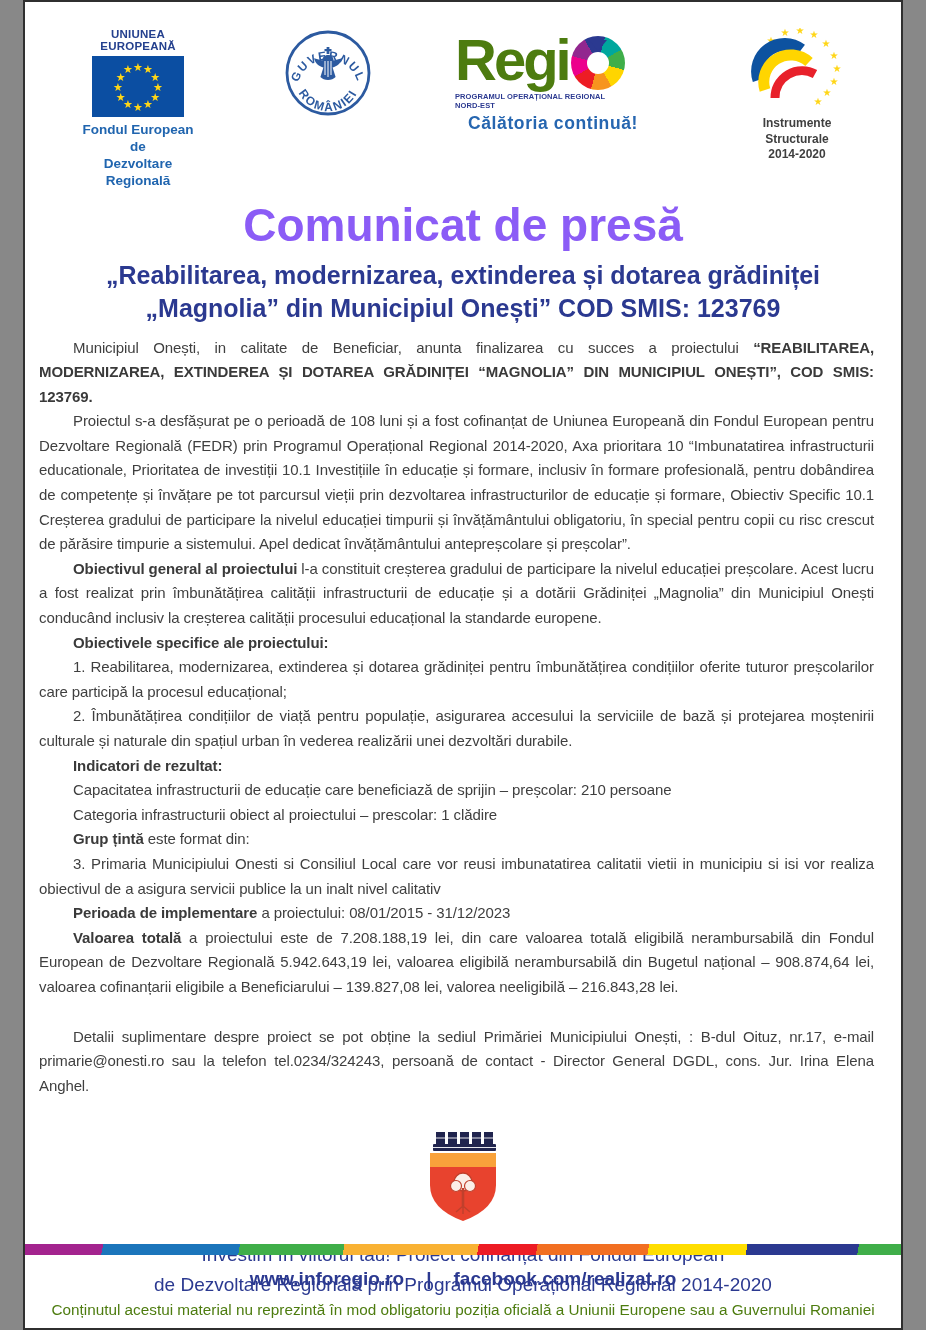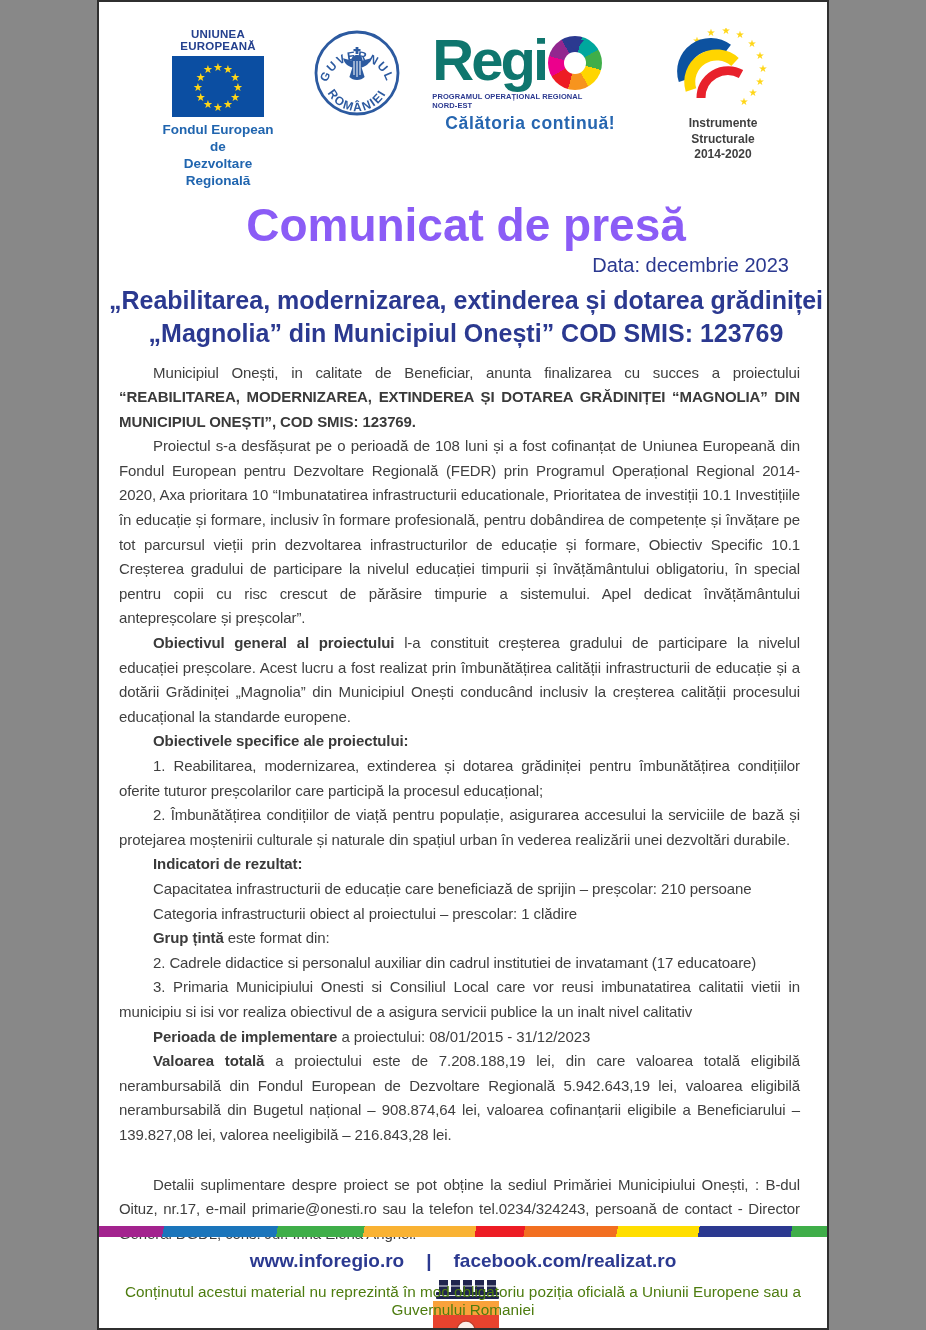--- a/index.html
+++ b/index.html
@@ -1,31 +1,31 @@
 <!DOCTYPE html>
 <html><head>
 <meta charset="utf-8">
 <style>
   * { margin:0; padding:0; box-sizing:border-box; }
   body { background:#888; font-family:"Liberation Sans", sans-serif; }
   .page {
-    position:relative; width:732px; height:1330px; margin:0 auto;
+    position:relative; width:880px; height:1330px; margin:0 auto;
     background:#fff; border:2px solid #2f2f2f; overflow:hidden;
-    font-family:"Liberation Sans", sans-serif; color:#3f3f3f;padding-left:6px;
+    font-family:"Liberation Sans", sans-serif; color:#3f3f3f;
   }
 
   
   .logos { display:flex; justify-content:space-between; align-items:flex-start;
            padding:26px 42px 0 50px; }
   .logo-block { text-align:center; }
   .eu-top { font-size:11.5px; font-weight:bold; color:#24408E; letter-spacing:.2px; margin-bottom:4px; }
   .eu-bottom { font-size:13.5px; font-weight:600; color:#2065AF; line-height:1.25; margin-top:5px; }
   .regio-block { width:196px; margin-top:6px; }
   .regio-row { display:flex; align-items:flex-start; }
-  .regio-word { font-size:58px; font-weight:bold; color:#0f766e; letter-spacing:-3px; line-height:52px; }
+  .regio-word { font-size:58px; font-weight:bold; color:#4d7c0f; letter-spacing:-3px; line-height:52px; }
   .regio-wheel { position:relative; width:54px; height:54px; border-radius:50%; margin-left:2px; margin-top:2px;
     background:conic-gradient(#2B3990 0 15deg,#00A79D 15deg 60deg,#3FAE49 60deg 105deg,#FFD500 105deg 150deg,
                #F7941E 150deg 195deg,#ED1C24 195deg 240deg,#EC008C 240deg 285deg,#92278F 285deg 330deg,#2B3990 330deg 360deg); }
   .regio-wheel::after { content:""; position:absolute; left:50%; top:50%; width:22px; height:22px;
     margin:-11px 0 0 -11px; border-radius:50%; background:#fff; }
   .regio-wheel::before { content:""; position:absolute; left:50%; top:4px; margin-left:-9px; z-index:2;
     border-left:9px solid transparent; border-right:9px solid transparent; border-top:11px solid #2B3990; }
   .regio-sub { display:flex; justify-content:space-between; font-size:7.5px; font-weight:bold;
     color:#2B3990; margin-top:2px; letter-spacing:.1px;flex-direction:column; }
   .regio-tagline { font-size:17.5px; font-weight:bold; color:#2666B0; margin-top:3px; letter-spacing:.6px; text-align:center; }
@@ -139,38 +139,36 @@
         <path d="M 34,70 A 27,27 0 0 1 74,46" stroke="#E8212B" stroke-width="9" fill="none"></path>
       </svg>
       <div class="is-text">
         <div data-name="instrumente-label-line1">Instrumente Structurale</div>
         <div data-name="instrumente-label-line2">2014-2020</div>
       </div>
     </div>
   </div>
 
   <div class="title" data-name="page-title">Comunicat de presă</div>
-  <div class="date-line" data-name="date-line">Data: decembrie 2023</div>
   <div class="subtitle" data-name="project-title">
     <div data-name="project-title-line1">„Reabilitarea, modernizarea, extinderea și dotarea grădiniței</div>
     <div data-name="project-title-line2">„Magnolia” din Municipiul Onești” COD SMIS: 123769</div>
   </div>
 
   <div class="body-text" data-name="body-paragraphs">
       <div class="para" data-name="body-paragraph"><span>Municipiul Onești, in calitate de Beneficiar, anunta finalizarea cu succes a proiectului </span><b>“REABILITAREA, MODERNIZAREA, EXTINDEREA ȘI DOTAREA GRĂDINIȚEI “MAGNOLIA” DIN MUNICIPIUL ONEȘTI”, COD SMIS: 123769.</b></div>
       <div class="para" data-name="body-paragraph"><span>Proiectul s-a desfășurat pe o perioadă de 108 luni și a fost cofinanțat de Uniunea Europeană din Fondul European pentru Dezvoltare Regională (FEDR) prin Programul Operațional Regional 2014-2020, Axa prioritara 10 “Imbunatatirea infrastructurii educationale, Prioritatea de investiții 10.1 Investițiile în educație și formare, inclusiv în formare profesională, pentru dobândirea de competențe și învățare pe tot parcursul vieții prin dezvoltarea infrastructurilor de educație și formare, Obiectiv Specific 10.1 Creșterea gradului de participare la nivelul educației timpurii și învățământului obligatoriu, în special pentru copii cu risc crescut de părăsire timpurie a sistemului. Apel dedicat învățământului antepreșcolare și preșcolar”.</span></div>
       <div class="para" data-name="body-paragraph"><b>Obiectivul general al proiectului</b><span> l-a constituit creșterea gradului de participare la nivelul educației preșcolare. Acest lucru a fost realizat prin îmbunătățirea calității infrastructurii de educație și a dotării Grădiniței „Magnolia” din Municipiul Onești conducând inclusiv la creșterea calității procesului educațional la standarde europene.</span></div>
       <div class="para" data-name="body-paragraph"><b>Obiectivele specifice ale proiectului:</b></div>
       <div class="para" data-name="body-paragraph"><span>1. Reabilitarea, modernizarea, extinderea și dotarea grădiniței pentru îmbunătățirea condițiilor oferite tuturor preșcolarilor care participă la procesul educațional;</span></div>
       <div class="para" data-name="body-paragraph"><span>2. Îmbunătățirea condițiilor de viață pentru populație, asigurarea accesului la serviciile de bază și protejarea moștenirii culturale și naturale din spațiul urban în vederea realizării unei dezvoltări durabile.</span></div>
       <div class="para" data-name="body-paragraph"><b>Indicatori de rezultat:</b></div>
       <div class="para" data-name="body-paragraph"><span>Capacitatea infrastructurii de educație care beneficiază de sprijin – preșcolar: 210 persoane</span></div>
       <div class="para" data-name="body-paragraph"><span>Categoria infrastructurii obiect al proiectului – prescolar: 1 clădire</span></div>
       <div class="para" data-name="body-paragraph"><b>Grup țintă</b><span> este format din:</span></div>
-      <div class="para" data-name="body-paragraph"><span>2. Cadrele didactice si personalul auxiliar din cadrul institutiei de invatamant  (17 educatoare)</span></div>
       <div class="para" data-name="body-paragraph"><span>3. Primaria Municipiului Onesti si Consiliul Local care vor reusi imbunatatirea calitatii vietii in municipiu si isi vor realiza obiectivul de a asigura servicii publice la un inalt nivel calitativ</span></div>
       <div class="para" data-name="body-paragraph"><b>Perioada de implementare</b><span> a proiectului: 08/01/2015 - 31/12/2023</span></div>
       <div class="para" data-name="body-paragraph"><b>Valoarea totală</b><span> a proiectului este de 7.208.188,19 lei, din care valoarea totală eligibilă nerambursabilă din Fondul European de Dezvoltare Regională 5.942.643,19 lei, valoarea eligibilă nerambursabilă din Bugetul național – 908.874,64 lei,  valoarea cofinanțarii eligibile a Beneficiarului – 139.827,08 lei, valorea neeligibilă – 216.843,28 lei.</span></div>
       <div class="para gap" data-name="body-paragraph"><span>Detalii suplimentare despre proiect se pot obține la sediul Primăriei Municipiului Onești, : B-dul Oituz, nr.17, e-mail primarie@onesti.ro sau la telefon tel.0234/324243, persoană de contact - Director General DGDL, cons. Jur.  Irina Elena Anghel.</span></div>
     </div>
 
   <div class="crest-wrap" data-name="crest-section">
     <svg width="92" height="102" viewBox="0 0 92 102" data-name="onesti-crest-icon">
       <g fill="#20244E" data-name="mural-crown-icon">
         <rect x="19" y="8" width="9" height="13"></rect>

